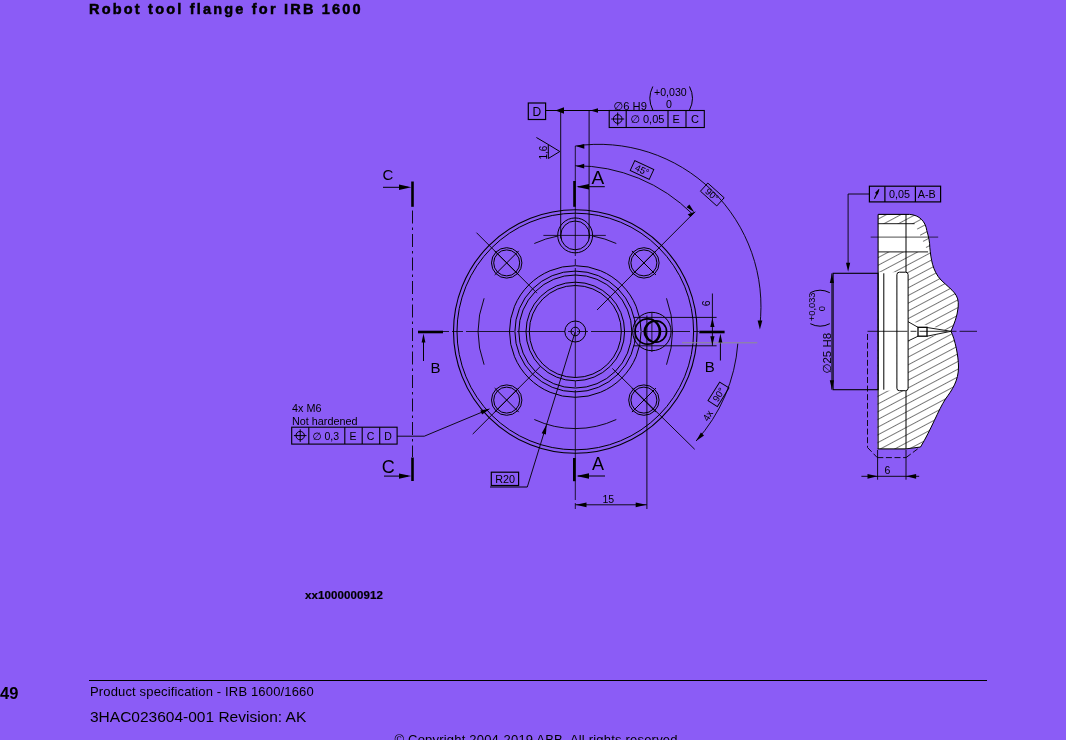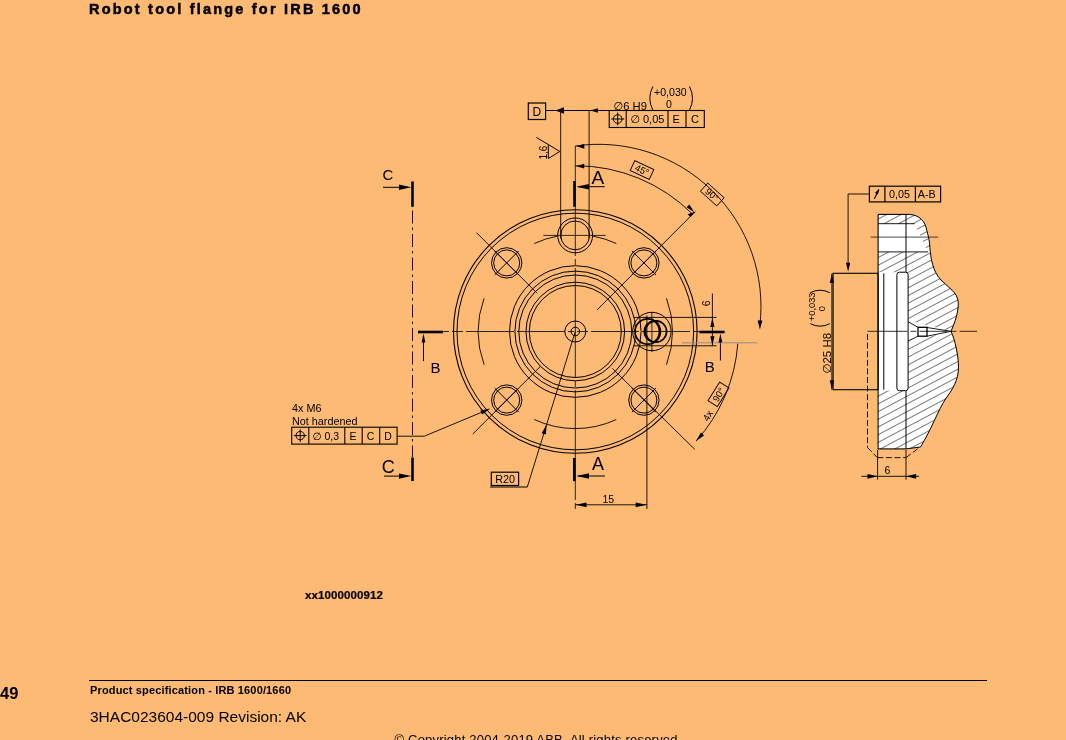--- a/index.html
+++ b/index.html
@@ -1,28 +1,28 @@
 <!DOCTYPE html>
 <html><head>
 <meta charset="utf-8">
 <style>
 html,body{margin:0;padding:0;background:#fff;}
 body{width:1066px;height:740px;font-family:"Liberation Sans",sans-serif;color:#000;}
-#page{position:relative;width:1066px;height:740px;overflow:hidden;background:#fdba74;}
+#page{position:relative;width:1066px;height:740px;overflow:hidden;background:#8b5cf6;}
 .abs{position:absolute;}
 </style>
 </head>
 <body>
 <div id="page">
   <div class="abs" style="left:89px;top:0.5px;font-size:14.5px;font-weight:bold;letter-spacing:2.2px;-webkit-text-stroke:0.5px #000;">Robot tool flange for IRB 1600</div>
   <div class="abs" style="left:279px;top:589px;font-size:11.5px;font-weight:bold;letter-spacing:0.1px;margin-left:26px;-webkit-text-stroke:0.2px #000;">xx1000000912</div>
   <div class="abs" style="left:89px;top:679.5px;width:898px;height:1.6px;background:#000;"></div>
-  <div class="abs" style="left:90px;top:684px;font-size:11px;font-weight:bold;letter-spacing:0.15px;">Product specification - IRB 1600/1660</div>
+  <div class="abs" style="left:90px;top:684px;font-size:13px;font-weight:normal;letter-spacing:0.15px;">Product specification - IRB 1600/1660</div>
   <div class="abs" style="left:0px;top:684px;width:982px;text-align:left;font-size:16.5px;font-weight:bold;">49</div>
-  <div class="abs" style="left:90px;top:708px;font-size:15.5px;letter-spacing:0px;">3HAC023604-009 Revision: AK</div>
+  <div class="abs" style="left:90px;top:708px;font-size:15.5px;letter-spacing:0px;">3HAC023604-001 Revision: AK</div>
   <div class="abs" style="left:0px;top:732px;width:1076px;text-align:center;font-size:13px;letter-spacing:0.2px;">© Copyright 2004-2019 ABB. All rights reserved.</div>
   <svg class="abs" style="left:0;top:0" width="1066" height="740" viewBox="0 0 1066 740">
     <defs>
       <pattern id="hat" width="6.8" height="6.8" patternUnits="userSpaceOnUse" patternTransform="rotate(-28)">
         <rect width="6.8" height="6.8" fill="#fff"></rect>
         <line x1="0" y1="0" x2="6.8" y2="0" stroke="#000" stroke-width="1.05"></line>
       </pattern>
     </defs>
 
     <g fill="none" stroke="#000">

